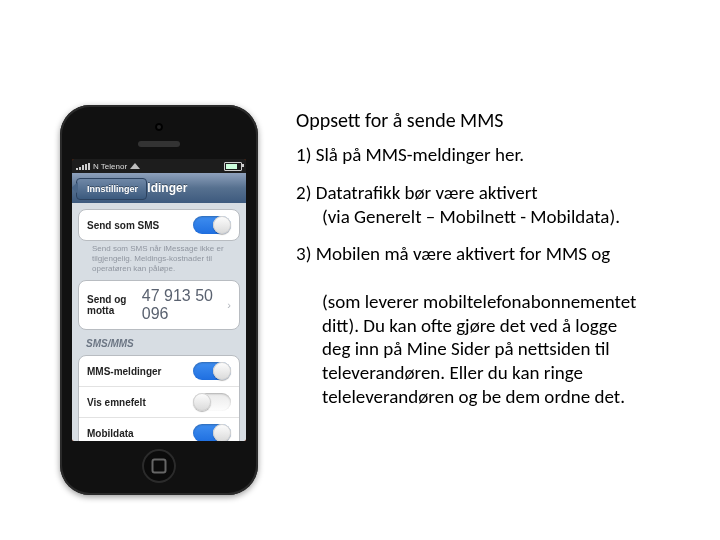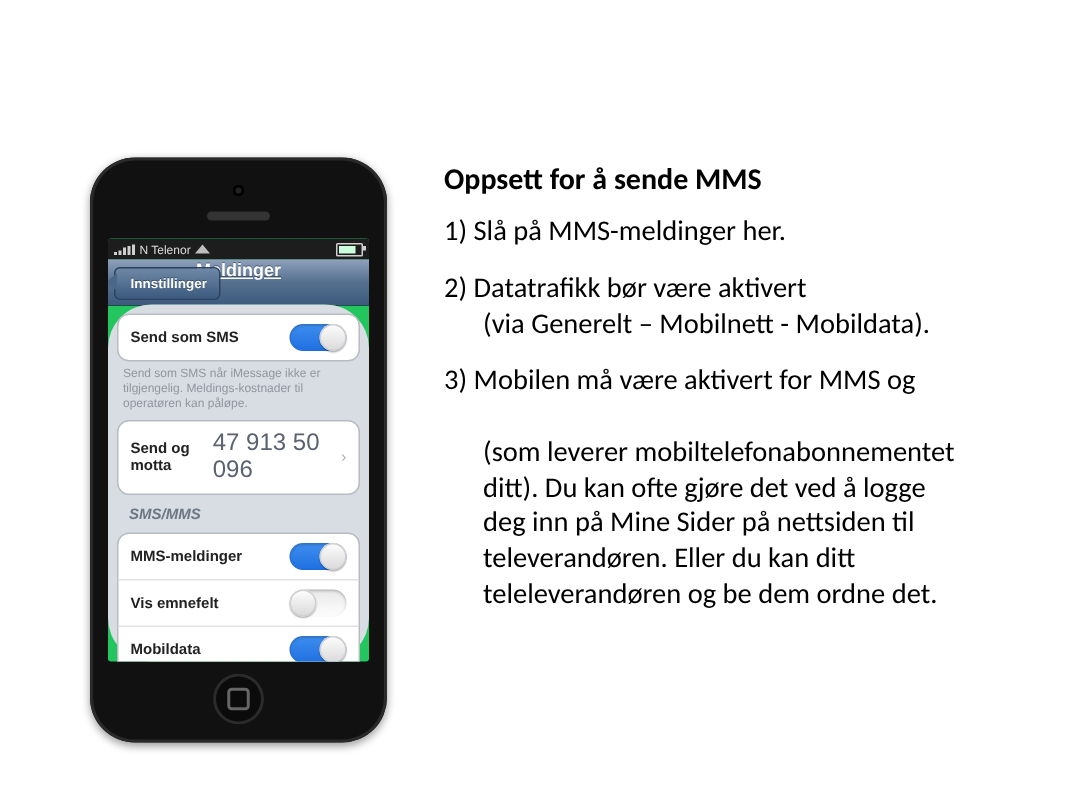--- a/index.html
+++ b/index.html
@@ -19,21 +19,21 @@
   .home{
     position:absolute;bottom:12px;left:50%;transform:translateX(-50%);
     width:34px;height:34px;border-radius:50%;background:#0b0b0b;
     box-shadow:inset 0 0 0 2px #2b2b2b;
   }
   .home::after{content:"";position:absolute;top:50%;left:50%;transform:translate(-50%,-50%);
     width:11px;height:11px;border:2px solid #666;border-radius:3px;}
 
   .screen{
     position:absolute;top:54px;left:12px;right:12px;bottom:54px;
-    background:#22c55e;border-radius:2px;overflow:hidden;
+    background:#c2410c;border-radius:2px;overflow:hidden;
     font-family:"Helvetica Neue",Helvetica,Arial,sans-serif;
   }
 
   
   .status{height:14px;background:#1d1d1d;color:#ddd;font-size:8px;
     display:flex;align-items:center;justify-content:space-between;padding:0 4px;}
   .status .sigs{display:flex;align-items:center;gap:3px;}
   .bars{display:flex;align-items:flex-end;gap:1px;height:7px;}
   .bars span{display:block;width:2px;background:#cfcfcf;}
   .bars span:nth-child(1){height:2px}.bars span:nth-child(2){height:3px}
@@ -43,67 +43,67 @@
     border-bottom:6px solid #cfcfcf;opacity:.9;}
   .battery{width:16px;height:7px;border:1px solid #cfcfcf;border-radius:1px;position:relative}
   .battery::before{content:"";position:absolute;right:-3px;top:1px;width:2px;height:3px;background:#cfcfcf}
   .battery::after{content:"";position:absolute;left:1px;top:1px;bottom:1px;width:70%;background:#cfd;}
 
   
   .nav{
     height:30px;
     background:linear-gradient(#8ea1bc,#56708f 50%,#3d5a7e);
     border-bottom:1px solid #2c425f;
-    display:flex;align-items:flex-start;justify-content:center;position:relative;
-    color:#fff;font-weight:bold;font-size:12px;text-shadow:0 -1px 0 rgba(0,0,0,.4);text-decoration:underline;
+    display:flex;align-items:center;justify-content:center;position:relative;
+    color:#fff;font-weight:bold;font-size:12px;text-shadow:0 -1px 0 rgba(0,0,0,.4);
   }
   .back{
     position:absolute;left:4px;top:5px;height:20px;
     display:flex;align-items:center;
     padding:0 8px 0 10px;
     font-size:9px;font-weight:bold;color:#fff;
     background:linear-gradient(#6f87a6,#3b5a7e);
     border-radius:4px;border:1px solid #2c425f;
     text-shadow:0 -1px 0 rgba(0,0,0,.4);
   }
   .back::before{
     content:"";position:absolute;left:-6px;top:3px;
     width:0;height:0;border-top:6px solid transparent;border-bottom:6px solid transparent;
     border-right:7px solid #4a6688;
   }
 
   
   .scroll{position:absolute;top:44px;left:0;right:0;bottom:0;
-    background:#d7dde3;border-radius:29px;}
+    background:#d7dde3;}
   .group{margin:6px 6px 0 6px;background:#fff;border:1px solid #b8bcc1;border-radius:8px;overflow:hidden;}
   .row{display:flex;align-items:center;justify-content:space-between;
     padding:6px 8px;font-size:10px;color:#222;border-top:1px solid #e2e2e2;position:relative;}
   .row:first-child{border-top:none;}
   .row-label{font-weight:bold;}
-  .note{font-size:8px;color:#9096a0;margin:3px 10px 6px 10px;line-height:1.25;}
+  .note{font-size:8px;color:#9096a0;margin:3px 10px 6px 20px;line-height:1.25;}
   .section-label{font-size:10px;color:#6c7684;font-weight:bold;margin:8px 12px 0 14px;font-style:italic;}
   .chev{color:#b0b4bb;font-size:11px;margin-left:4px;}
   .val{color:#5a6270;font-size:16px;}
   .rowbtn{display:flex;align-items:center;gap:3px;}
 
   
   .tog{width:38px;height:18px;border-radius:9px;position:relative;box-shadow:inset 0 1px 2px rgba(0,0,0,.25);}
   .tog.on{background:linear-gradient(#3f8ef0,#1f6fe0);}
   .tog.off{background:linear-gradient(#e9e9e9,#fdfdfd);}
   .tog .knob{position:absolute;top:0;width:18px;height:18px;border-radius:50%;
     background:linear-gradient(#fefefe,#d9d9d9);box-shadow:0 1px 1px rgba(0,0,0,.3),inset 0 0 0 1px #cfcfcf;}
   .tog.on .knob{right:0;}
   .tog.off .knob{left:0;}
 
   
   .textcol{
     position:absolute;left:296px;right:8px;top:108px;
     font-size:19px;line-height:1.25;color:#000;
   }
-  .title{font-weight:700;margin:0 0 10px 0;font-size:20px;}
+  .title{font-weight:400;margin:0 0 10px 0;font-size:20px;}
   .para{margin:0 0 14px 0;}
   .ind{padding-left:26px;}
 </style>
 </head>
 <body>
 
 <div class="slide">
 
   <div class="iphone">
     <div class="camera"></div>
@@ -192,18 +192,18 @@
       <span>2) Datatrafikk bør være aktivert</span><br>
       <span class="ind">(via Generelt – Mobilnett - Mobildata).</span>
     </p>
 
     <p class="para">
       <span>3) Mobilen må være aktivert for MMS og</span><br>
       <br>
       <span class="ind">(som leverer mobiltelefonabonnementet</span><br>
       <span class="ind">ditt). Du kan ofte gjøre det ved å logge</span><br>
       <span class="ind">deg inn på Mine Sider på nettsiden til</span><br>
-      <span class="ind">televerandøren. Eller du kan ditt</span><br>
+      <span class="ind">televerandøren. Eller du kan ringe</span><br>
       <span class="ind">teleleverandøren og be dem ordne det.</span>
     </p>
   </div>
 
 </div>
 
 </body></html>

